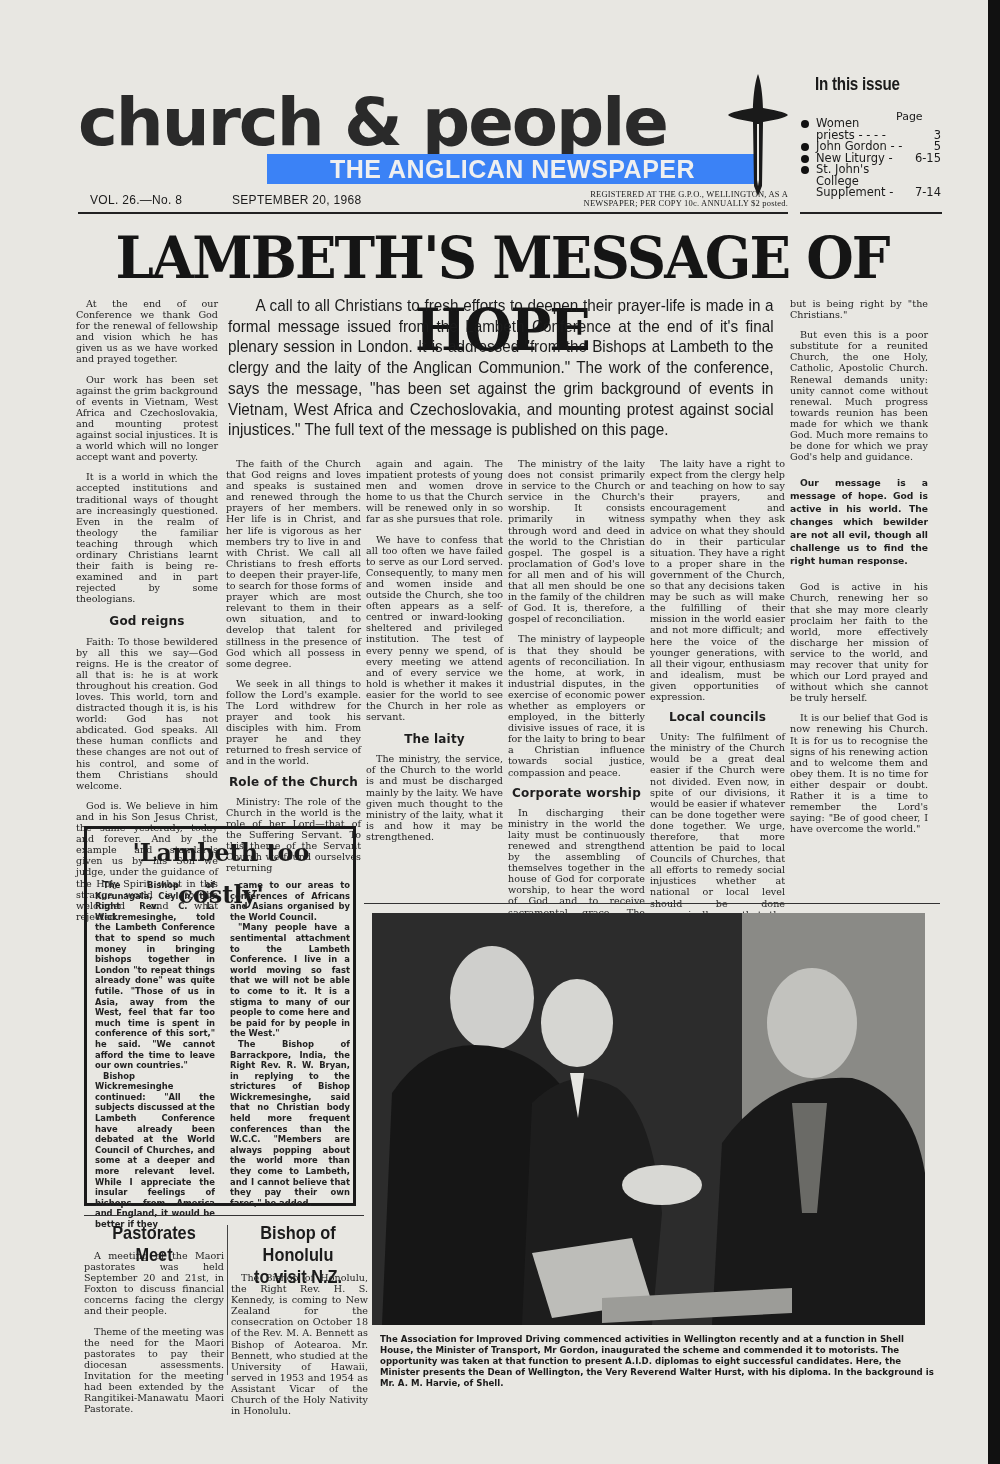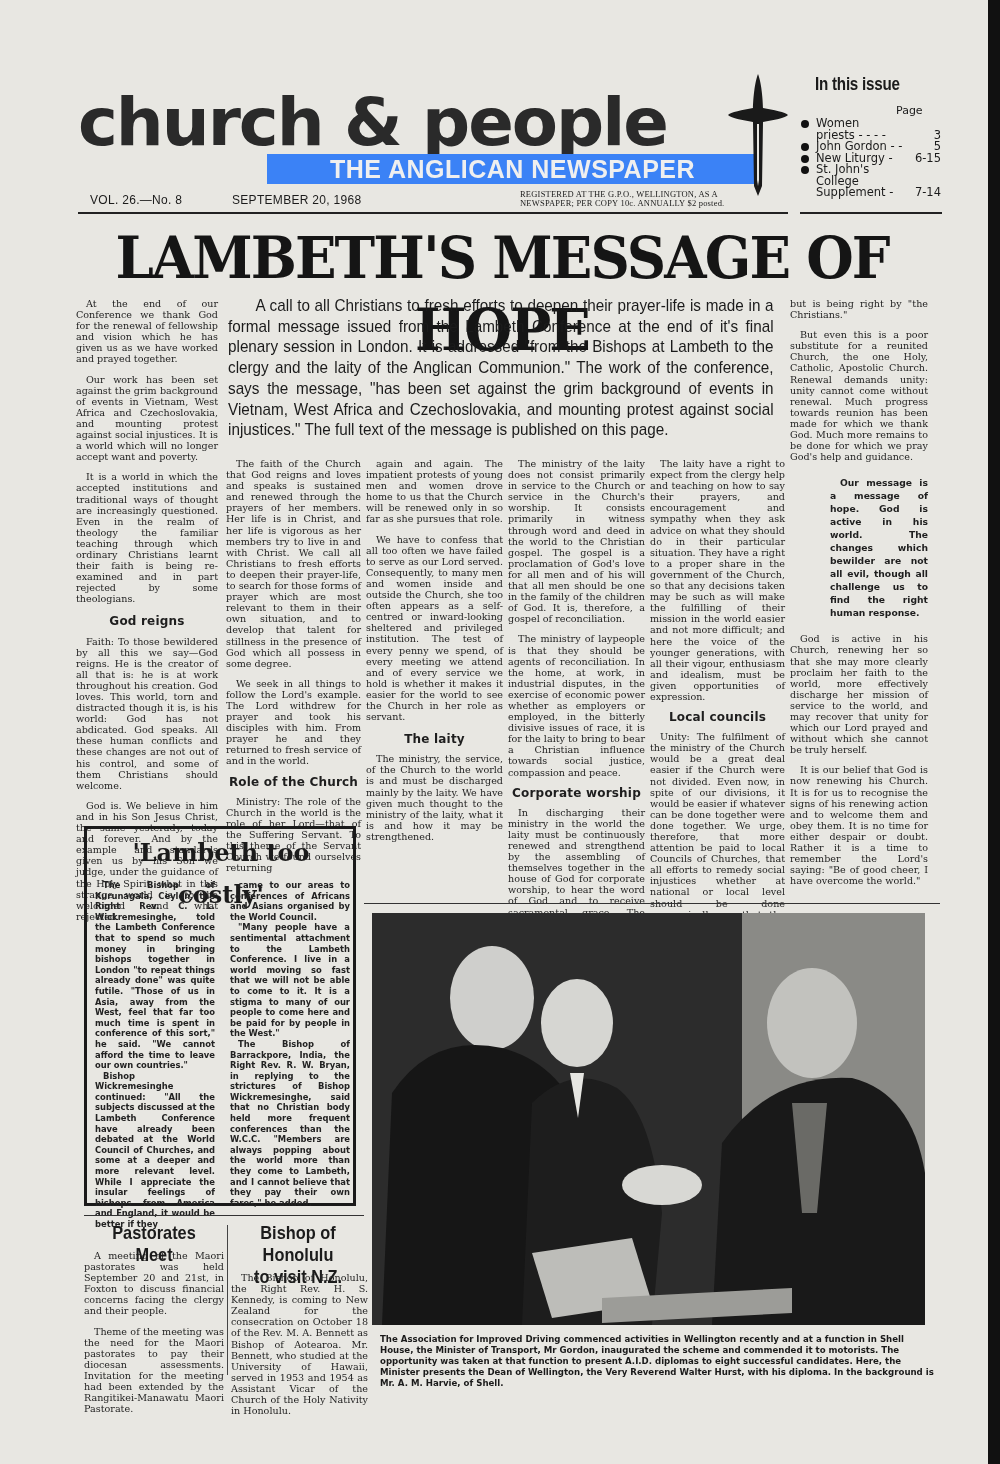--- a/index.html
+++ b/index.html
@@ -33,30 +33,30 @@
     font-size: 25px; line-height: 30px; text-align: center; letter-spacing: 0.5px;
   }
   .cross { left: 728px; top: 74px; width: 60px; height: 122px; }
   .vol, .date {
     top: 193px; font-family: "Liberation Sans", sans-serif; font-size: 12px; letter-spacing: 0.3px;
   }
   .vol { left: 90px; }
   .date { left: 232px; }
   .reg {
     left: 520px; top: 190px; width: 268px; font-size: 8.5px; line-height: 9px;
-    text-align: left; font-family: "Liberation Serif", serif; letter-spacing: 0.2px;
+    text-align: right; font-family: "Liberation Serif", serif; letter-spacing: 0.2px;
   }
   .rule-top { left: 78px; top: 212px; width: 710px; height: 2px; background: #222; }
 
   
   .issue-title {
     left: 815px; top: 73px; font-family: "Liberation Sans", sans-serif; font-weight: 700;
     font-size: 19px; transform: scaleX(0.8); transform-origin: left; letter-spacing: -0.3px;
   }
-  .issue-page { left: 896px; top: 104px; font-family: "DejaVu Sans", sans-serif; font-size: 11px; }
+  .issue-page { left: 896px; top: 110px; font-family: "DejaVu Sans", sans-serif; font-size: 11px; }
   .issue-list { left: 801px; top: 118px; width: 140px; font-family: "DejaVu Sans", sans-serif; font-size: 11.5px; line-height: 11.5px; }
   .issue-item { position: relative; padding-left: 15px; }
   .issue-item .dot { position: absolute; left: 0; top: 2px; width: 8px; height: 8px; border-radius: 50%; background: #111; }
   .issue-item .row { display: flex; justify-content: space-between; }
   .issue-rule { left: 800px; top: 212px; width: 142px; height: 2px; background: #222; }
 
   
   .headline {
     left: 72px; top: 222px; width: 860px; text-align: center;
     font-family: "DejaVu Serif", serif; font-weight: 900; font-size: 58px; line-height: 72px;
@@ -206,21 +206,21 @@
 
 <div class="col" style="left:650px; top:458px; width:135px;">
   <p>The laity have a right to expect from the clergy help and teaching on how to say their prayers, and encouragement and sympathy when they ask advice on what they should do in their particular situation. They have a right to a proper share in the government of the Church, so that any decisions taken may be such as will make the fulfilling of their mission in the world easier and not more difficult; and here the voice of the younger generations, with all their vigour, enthusiasm and idealism, must be given opportunities of expression.</p>
   <div class="sub" style="margin-top:10px;">Local councils</div>
   <p>Unity: The fulfilment of the ministry of the Church would be a great deal easier if the Church were not divided. Even now, in spite of our divisions, it would be easier if whatever can be done together were done together. We urge, therefore, that more attention be paid to local Councils of Churches, that all efforts to remedy social injustices whether at national or local level should be done ecumenically, so that the world may plainly see that what is being done is being done not by this or that Christian denomination</p>
 </div>
 
 <div class="col" style="left:790px; top:298px; width:138px;">
   <p class="noind">but is being right by "the Christians."</p>
   <p>But even this is a poor substitute for a reunited Church, the one Holy, Catholic, Apostolic Church. Renewal demands unity: unity cannot come without renewal. Much progress towards reunion has been made for which we thank God. Much more remains to be done for which we pray God's help and guidance.</p>
-  <p class="bold-msg" style="margin-top:14px; margin-bottom:14px;margin-left:40px;">Our message is a message of hope. God is active in his world. The changes which bewilder are not all evil, though all challenge us to find the right human response.</p>
+  <p class="bold-msg" style="margin-top:14px; margin-bottom:14px;">Our message is a message of hope. God is active in his world. The changes which bewilder are not all evil, though all challenge us to find the right human response.</p>
   <p>God is active in his Church, renewing her so that she may more clearly proclaim her faith to the world, more effectively discharge her mission of service to the world, and may recover that unity for which our Lord prayed and without which she cannot be truly herself.</p>
   <p>It is our belief that God is now renewing his Church. It is for us to recognise the signs of his renewing action and to welcome them and obey them. It is no time for either despair or doubt. Rather it is a time to remember the Lord's saying: "Be of good cheer, I have overcome the world."</p>
 </div>
 
 <div class="abs box"></div>
 <div class="abs box-title">'Lambeth too costly'</div>
 <div class="boxcol" style="left:95px; top:880px; width:120px;">
   <p>The Bishop of Kurunagala, Ceylon, the Right Rev. C. L. Wickremesinghe, told the Lambeth Conference that to spend so much money in bringing bishops together in London "to repeat things already done" was quite futile. "Those of us in Asia, away from the West, feel that far too much time is spent in conference of this sort," he said. "We cannot afford the time to leave our own countries."</p>
   <p>Bishop Wickremesinghe continued: "All the subjects discussed at the Lambeth Conference have already been debated at the World Council of Churches, and some at a deeper and more relevant level. While I appreciate the insular feelings of bishops from America and England, it would be better if they</p>
 </div>

